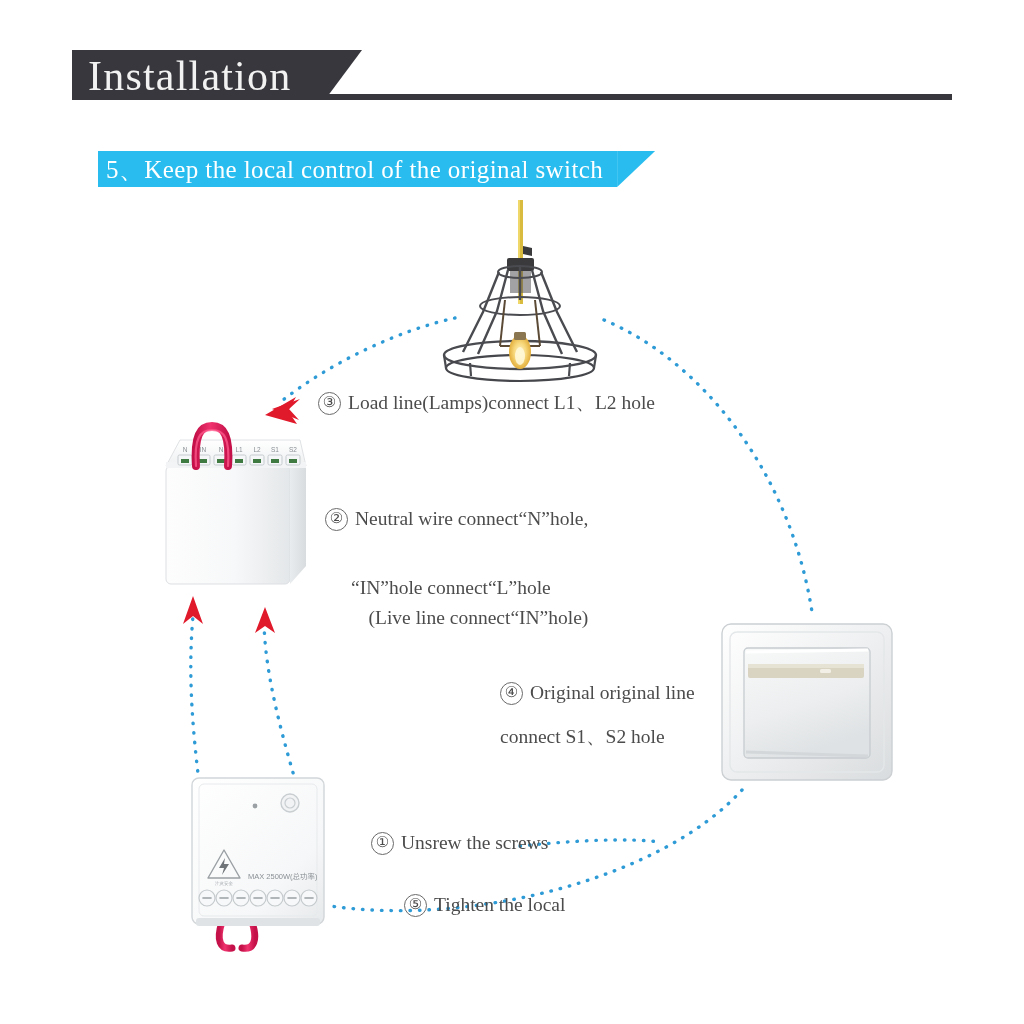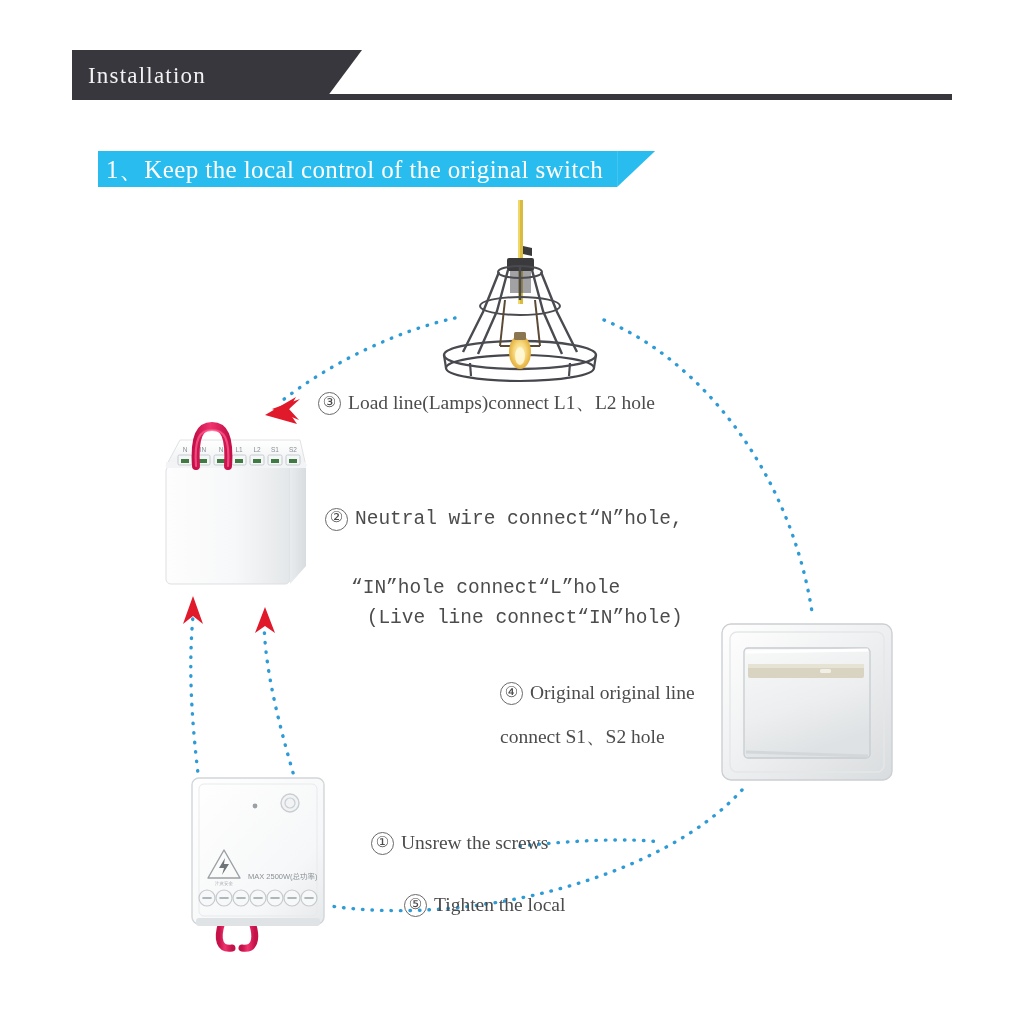--- a/index.html
+++ b/index.html
@@ -50,21 +50,21 @@
     left: 240px;
     top: 44px;
     width: 640px;
     height: 6px;
     background: #37373d;
   }
   #header-title {
     position: absolute;
     left: 88px;
     top: 56px;
-    font-size: 23px;
+    font-size: 42px;
     letter-spacing: 1.2px;
     color: #f2f2f2;
     line-height: 40px;
     white-space: nowrap;
   }
 
   
   #step-banner {
     position: absolute;
     left: 98px;
@@ -106,21 +106,21 @@
     line-height: 19px;
     border: 1.3px solid #6a6a6a;
     border-radius: 50%;
     text-align: center;
     font-size: 15px;
     vertical-align: 2px;
     margin-right: 7px;
     color: #4c4c4c;
   }
   #callout-3 { left: 318px; top: 388px; }
-  #callout-2 { left: 325px; top: 504px; font-family: Liberation Mono, monospace; }
+  #callout-2 { left: 325px; top: 504px; }
   #callout-2 .l2 { padding-left: 26px; margin-top: 39px; }
   #callout-2 .l3 { padding-left: 26px; text-align: right; }
   #callout-4 { left: 500px; top: 671px; line-height: 44px; }
   #callout-4 .l2 { padding-left: 0px; }
   #callout-1 { left: 328px; top: 828px; margin-left: 43px; }
   #callout-5 { left: 404px; top: 890px; }
 
   
   #overlay {
     position: absolute;
@@ -134,21 +134,21 @@
 <div id="page">
 
   <div id="header-bar">
     <div id="header-block"></div>
     <div id="header-taper"></div>
     <div id="header-rule"></div>
   </div>
   <div id="header-title">Installation</div>
 
   <div id="step-banner">
-    <span id="step-banner-label">1、Keep the local control of the original switch</span>
+    <span id="step-banner-label">5、Keep the local control of the original switch</span>
     <div id="step-banner-tail"></div>
   </div>
 
   <svg id="overlay" viewBox="0 0 1024 1024">
     <defs>
       <linearGradient id="modTopGrad" x1="0" y1="0" x2="0" y2="1">
         <stop offset="0%" stop-color="#ffffff"></stop>
         <stop offset="100%" stop-color="#eef0f1"></stop>
       </linearGradient>
       <linearGradient id="modFrontGrad" x1="0" y1="0" x2="1" y2="0">

